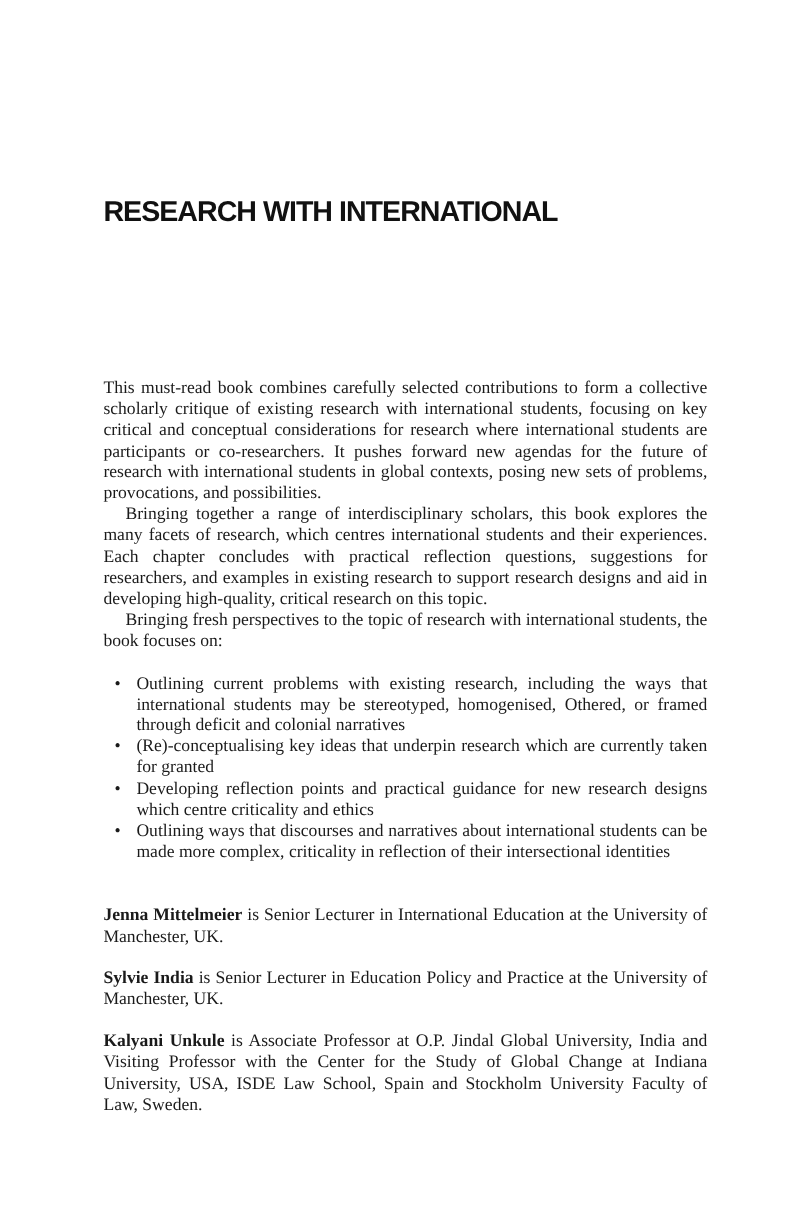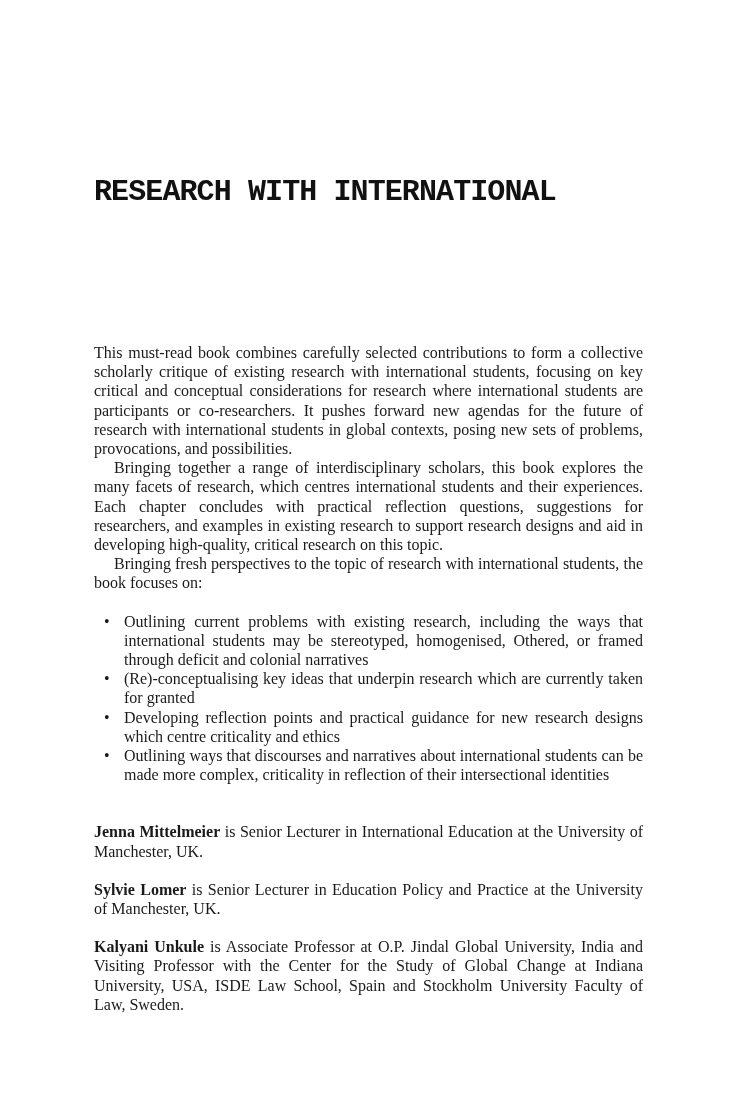--- a/index.html
+++ b/index.html
@@ -19,23 +19,23 @@
       left: 94px;
       top: 0;
       width: 549px;
     }
     .title {
       position: absolute;
       top: 176px;
       left: 0;
       width: 549px;
       margin: 0;
-      font-family: Liberation Mono, monospace;
+      font-family: Liberation Sans, sans-serif;
       font-weight: bold;
-      font-size: 30px;
+      font-size: 26px;
       line-height: 33px;
       letter-spacing: -0.9px;
       color: #111111;
     }
     .body-text {
       position: absolute;
       top: 343px;
       left: 0;
       width: 549px;
       font-family: "Liberation Serif", serif;
@@ -111,21 +111,21 @@
 
     <div class="gap"></div>
 
     <p class="bio">
       <strong>Jenna Mittelmeier</strong><span> is Senior Lecturer in International Education at the University of Manchester, UK.</span>
     </p>
 
     <div class="gap"></div>
 
     <p class="bio">
-      <strong>Sylvie Lomer</strong><span> is Senior Lecturer in Education Policy and Practice at the University of Manchester, UK.</span>
+      <strong>Sylvie India</strong><span> is Senior Lecturer in Education Policy and Practice at the University of Manchester, UK.</span>
     </p>
 
     <div class="gap"></div>
 
     <p class="bio">
       <strong>Kalyani Unkule</strong><span> is Associate Professor at O.P. Jindal Global University, India and Visiting Professor with the Center for the Study of Global Change at Indiana University, USA, ISDE Law School, Spain and Stockholm University Faculty of Law, Sweden.</span>
     </p>
   </div>
 </div>
 

